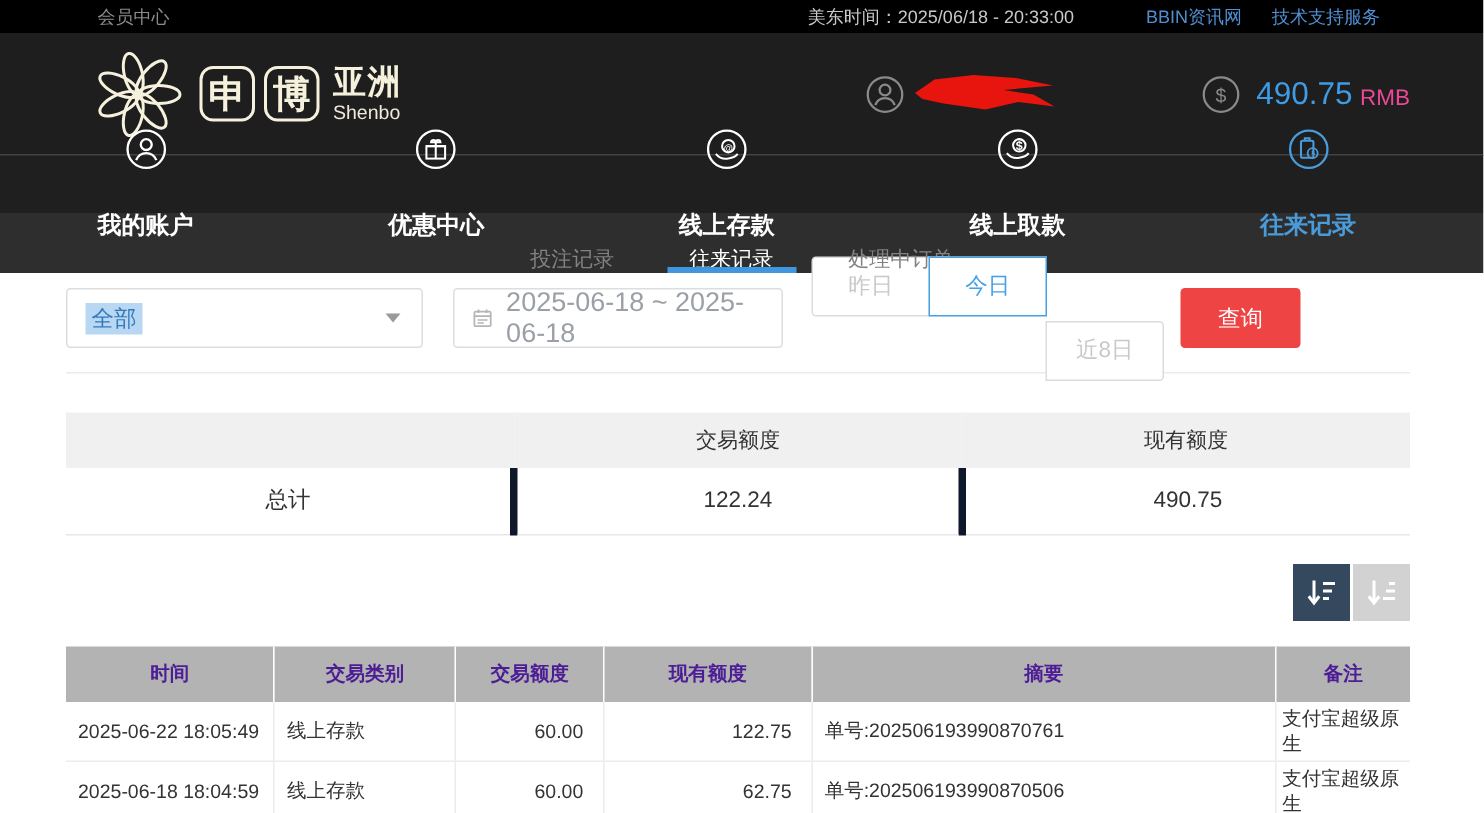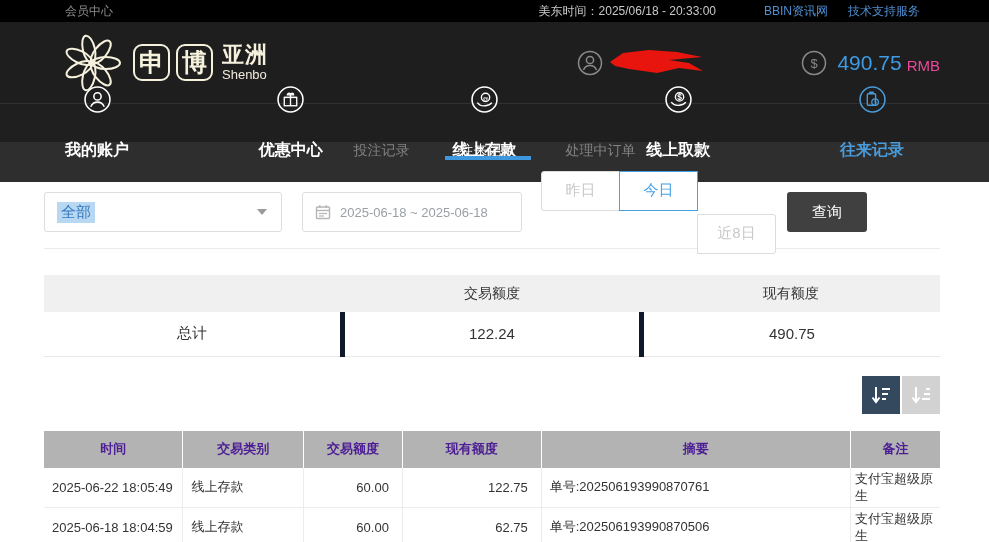--- a/index.html
+++ b/index.html
@@ -33,49 +33,49 @@
 
   
   .nav { height:39px; background:#1f1f1f; border-top:1px solid #303030;
     display:flex; align-items:center; justify-content:space-between; padding:0 85px 0 65px; }
   .nav-item { display:flex; align-items:center; gap:27px; color:#fff; font-size:16px;
     font-weight:bold; cursor:pointer;flex-direction:column; }
   .nav-item.active { color:#4a9bd9; }
   .nav-item svg { display:block; }
 
   
-  .subnav { height:40px; background:#2e2e2e; display:flex; align-items:flex-start;
+  .subnav { height:40px; background:#2e2e2e; display:flex; align-items:flex-end;
     justify-content:center; }
   .subnav-item { display:flex; align-items:center; padding:0 15px; margin:0 10px;
     font-size:14px; color:#828282; cursor:pointer; position:relative; }
   .subnav-item.active { color:#fff; }
   .subnav-item.active::after { content:""; position:absolute; left:0; right:0; bottom:0;
     height:4px; background:#3f97e0; }
 
   
   .content { padding:10px 49px 0 44px; background:#fff; }
 
   .filter-row { display:flex; align-items:center; height:40px; }
   .type-select { width:238px; height:40px; border:1px solid #ddd; border-radius:3px;
     display:flex; align-items:center; padding:0 12px; cursor:pointer; position:relative; }
   .type-select .sel-val { background:#b8d7f2; color:#3579bd; font-size:15px; padding:1px 4px; }
   .caret-down { position:absolute; right:14px; width:0; height:0;
     border-left:5px solid transparent; border-right:5px solid transparent;
     border-top:6px solid #9a9a9a; }
   .date-input { width:220px; height:40px; border:1px solid #ddd; border-radius:3px;
     display:flex; align-items:center; gap:9px; padding:0 12px; margin-left:20px;
-    color:#9aa0a6; font-size:13px; cursor:text; }
+    color:#9aa0a6; font-size:18px; cursor:text; }
   .quick-group { display:flex; margin-left:19px; }
   .quick-btn { width:79px; height:40px; background:#fff; border:1px solid #dcdcdc;
     color:#c9c9c9; font-size:15px; display:flex; align-items:center; justify-content:center;
     cursor:pointer; margin-left:-1px; }
   .quick-btn:first-child { border-radius:3px 0 0 3px; margin-left:0; }
   .quick-btn:last-child { border-radius:0 3px 3px 0;margin-top:43px; }
   .quick-btn.active { border:1px solid #45a0e6; color:#45a0e6; z-index:2; }
-  .search-btn { width:80px; height:40px; margin-left:11px; background:#404040; border:none;
+  .search-btn { width:80px; height:40px; margin-left:11px; background:#ef4444; border:none;
     border-radius:3px; color:#fff; font-size:15px; cursor:pointer; }
 
   .divider { height:1px; background:#ebebeb; margin-top:16px; }
 
   
   .summary { width:100%; border-collapse:collapse; margin-top:26px; table-layout:fixed; }
   .summary th { height:37px; background:#f0f0f0; font-weight:normal; font-size:14px;
     color:#333; text-align:center; }
   .summary td { height:44px; text-align:center; font-size:15px; color:#333;
     border-bottom:1px solid #e8e8e8; border-left:5px solid #0f172a; }

